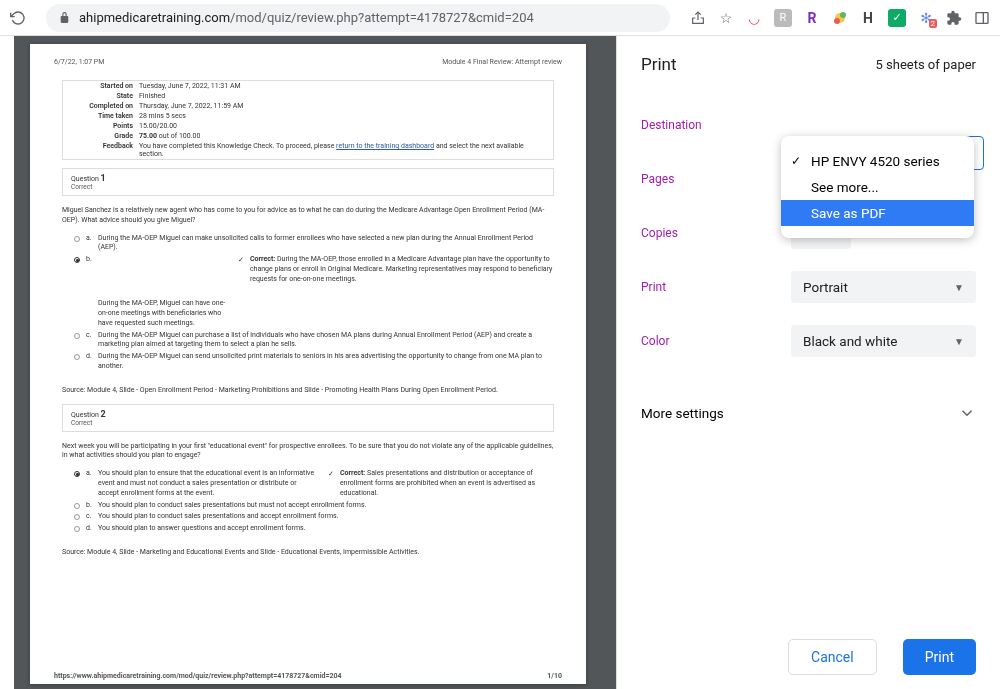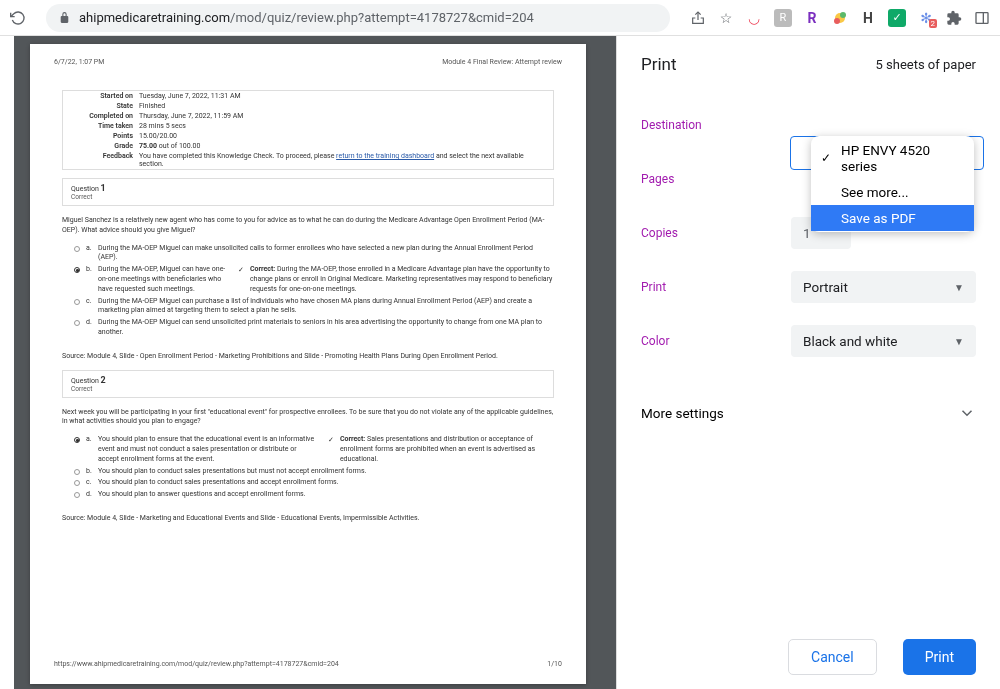--- a/index.html
+++ b/index.html
@@ -12,21 +12,21 @@
 .url-text { flex: 1; color: #202124; }
 .url-text .gray { color: #5f6368; }
 .toolbar-icons { display: flex; align-items: center; gap: 12px; }
 .tb-icon { width: 16px; height: 16px; color: #5f6368; display: flex; align-items: center; justify-content: center; font-size: 14px; position: relative; }
 
 .main { display: flex; height: calc(100% - 36px); }
 .preview-pane { flex: 1; background: #525659; display: flex; justify-content: center; padding: 8px 30px; overflow: hidden; position: relative; }
 .left-strip { position: absolute; left: 0; top: 0; width: 14px; height: 100%; background: #fff; }
 
 .page { background: #fff; width: 568px; height: 640px; padding: 14px 24px 8px 24px; font-size: 7px; color: #333; box-shadow: 0 1px 4px rgba(0,0,0,0.3); position: relative; }
-.page-hdr { display: flex; justify-content: space-between; font-size: 7px; color: #555; margin-bottom: 24px; }
+.page-hdr { display: flex; justify-content: space-between; font-size: 7px; color: #555; margin-bottom: 14px; }
 
 .info-box { border: 1px solid #ddd; margin: 0 8px; }
 .info-row { display: flex; padding: 1px 8px; }
 .info-label { width: 68px; text-align: right; font-weight: 600; padding-right: 6px; }
 .info-val { flex: 1; }
 .info-val a { color: #2a5aa8; text-decoration: underline; }
 
 .q-box { border: 1px solid #ddd; margin: 8px 8px 0 8px; padding: 4px 8px; }
 .q-title { font-size: 7px; }
 .q-title b { font-size: 9px; }
@@ -34,26 +34,26 @@
 
 .q-body { margin: 10px 8px 0 8px; line-height: 1.4; }
 .answers { margin-top: 8px; }
 .ans-row { display: flex; align-items: flex-start; margin: 2px 0; }
 .ans-radio { width: 6px; height: 6px; border: 1px solid #999; border-radius: 50%; margin: 2px 6px 0 12px; flex-shrink: 0; }
 .ans-radio.sel { border-color: #333; position: relative; }
 .ans-radio.sel::after { content: ""; position: absolute; width: 2.5px; height: 2.5px; background: #333; border-radius: 50%; top: 1.2px; left: 1.2px; }
 .ans-letter { width: 12px; flex-shrink: 0; }
 .ans-text { flex: 1; }
 .ans-with-correct { display: flex; gap: 10px; }
-.ans-left { flex: 0 0 130px; }
+.ans-left { flex: 0 0 130px; margin-top: 44px; }
 .correct-box { flex: 1; display: flex; align-items: flex-start; gap: 6px; }
 .check { color: #333; margin-top: 1px; }
 .source { margin: 14px 8px 8px 8px; line-height: 1.4; }
 
-.page-footer { position: absolute; bottom: 16px; left: 24px; right: 24px; display: flex; justify-content: space-between; font-size: 7px; color: #555; }
+.page-footer { position: absolute; bottom: 4px; left: 24px; right: 24px; display: flex; justify-content: space-between; font-size: 7px; color: #555; font-weight: bold; }
 
 .print-panel { width: 384px; background: #fff; border-left: 1px solid #ddd; display: flex; flex-direction: column; position: relative; }
 .print-hdr { display: flex; justify-content: space-between; align-items: center; padding: 18px 24px; font-size: 15px; }
 .print-title { font-size: 17px; color: #202124; }
 .sheets { font-size: 13px; color: #202124; }
 
 .opts { padding: 6px 24px; }
 .opt-row { display: flex; align-items: center; height: 54px; }
 .opt-label { width: 150px; font-size: 12px; color: #a21caf; }
 .opt-ctrl { flex: 1; }
@@ -62,21 +62,21 @@
 .input-ctrl { width: 60px; height: 32px; background: #f1f3f4; border-radius: 4px; padding: 0 12px; display: flex; align-items: center; font-size: 13.5px; color: #5f6368; }
 
 .more-row { display: flex; align-items: center; justify-content: space-between; height: 54px; padding: 0 24px; margin-top: 12px; font-size: 13.5px; }
 .chev { width: 18px; height: 18px; }
 
 .btn-bar { position: absolute; bottom: 14px; right: 24px; display: flex; gap: 26px; }
 .btn { height: 36px; padding: 0 22px; border-radius: 5px; font-size: 14px; display: flex; align-items: center; cursor: pointer; }
 .btn-cancel { border: 1px solid #dadce0; color: #1a73e8; background: #fff; }
 .btn-print { background: #1a73e8; color: #fff; border: none; }
 
-.dropdown { position: absolute; top: 100px; right: 26px; width: 163px; background: #fff; border-radius: 8px; box-shadow: 0 2px 10px rgba(0,0,0,0.25); padding: 1px 0; z-index: 10; font-size: 13.5px; }
+.dropdown { position: absolute; top: 100px; right: 26px; width: 193px; background: #fff; border-radius: 8px; box-shadow: 0 2px 10px rgba(0,0,0,0.25); padding: 12px 0; z-index: 10; font-size: 13.5px; }
 .dd-item { padding: 5px 12px 5px 30px; display: flex; align-items: center; position: relative; }
 .dd-item.checked::before { content: "✓"; position: absolute; left: 10px; font-size: 12px; }
 .dd-item.hl { background: #2f7af5; color: #fff; }
 
 .dest-outline { position: absolute; top: 100px; left: 173px; width: 194px; height: 34px; border: 1.5px solid #1a73e8; border-radius: 4px; }
 </style>
 </head>
 <body>
 
 <div class="top-bar">

